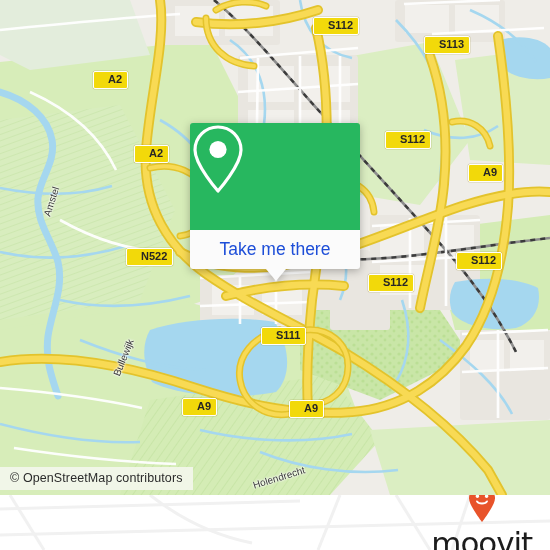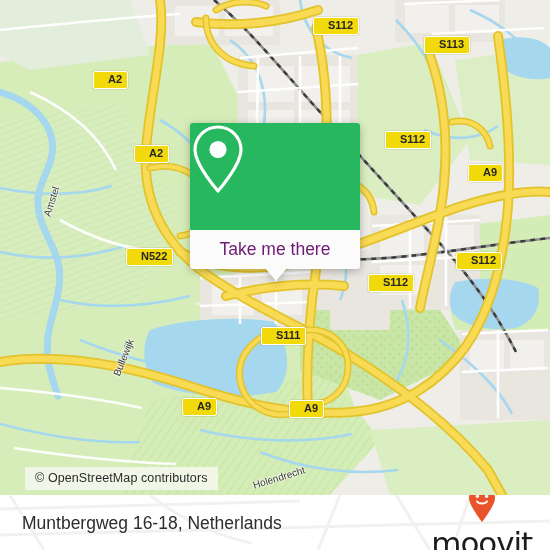--- a/index.html
+++ b/index.html
@@ -17,37 +17,36 @@
   #map svg{position:absolute;left:0;top:0;}
 
   
   #attribution{
     position:absolute;left:0;top:467px;
     background:rgba(245,247,238,0.88);
     padding:4px 10px 5px 10px;
     font-size:12.5px;color:#2b2b2b;letter-spacing:.1px;
     font-family:"Liberation Sans", sans-serif;
     z-index:40;
-    margin-left:25px;
   }
 
   
   #popup{
     position:absolute;left:190px;top:123px;width:170px;
     z-index:60;
     filter:drop-shadow(0 2px 4px rgba(0,0,0,.28));
   }
   #popup-top{
     height:107px;background:#27b75f;border-radius:3px 3px 0 0;
     display:flex;align-items:center;justify-content:center;
   }
   #popup-btn{
     height:39px;background:#fbfbfb;border-radius:0 0 3px 3px;
     display:flex;align-items:center;justify-content:center;
-    font-size:17.5px;color:#701a75;cursor:pointer;
+    font-size:17.5px;color:#1d4ed8;cursor:pointer;
     font-family:"Liberation Sans", sans-serif;
   }
   #popup-tail{
     position:absolute;left:76px;top:146px;width:0;height:0;
     border-left:10px solid transparent;border-right:10px solid transparent;
     border-top:12px solid #fbfbfb;
   }
 
   
   #footer{
@@ -305,21 +304,20 @@
       <g stroke="#f1f1f1" stroke-width="3" fill="none">
         <path d="M10,0 L44,55"></path>
         <path d="M150,0 C178,22 212,40 252,48"></path>
         <path d="M340,0 L318,55"></path>
         <path d="M396,0 L430,55"></path>
         <path d="M470,0 L452,55"></path>
         <path d="M0,40 L550,26"></path>
         <path d="M0,14 L300,6"></path>
       </g>
     </svg>
-    <div id="footer-title">Muntbergweg 16-18, Netherlands</div>
     <div id="brand">
       <svg width="30" height="38" viewBox="0 0 30 38">
         <path d="M15 37 C15 37 2 20.5 2 13.2 C2 6.4 7.8 1 15 1 C22.2 1 28 6.4 28 13.2 C28 20.5 15 37 15 37 Z" fill="#e8532a"></path>
         <circle cx="10.4" cy="11.2" r="1.7" fill="#ffffff"></circle>
         <circle cx="19.6" cy="11.2" r="1.7" fill="#ffffff"></circle>
         <path d="M10 16.4 C11.6 19.2 18.4 19.2 20 16.4" fill="none" stroke="#ffffff" stroke-width="1.9" stroke-linecap="round"></path>
       </svg>
       <span id="brand-name">moovit</span>
     </div>
   </div>

